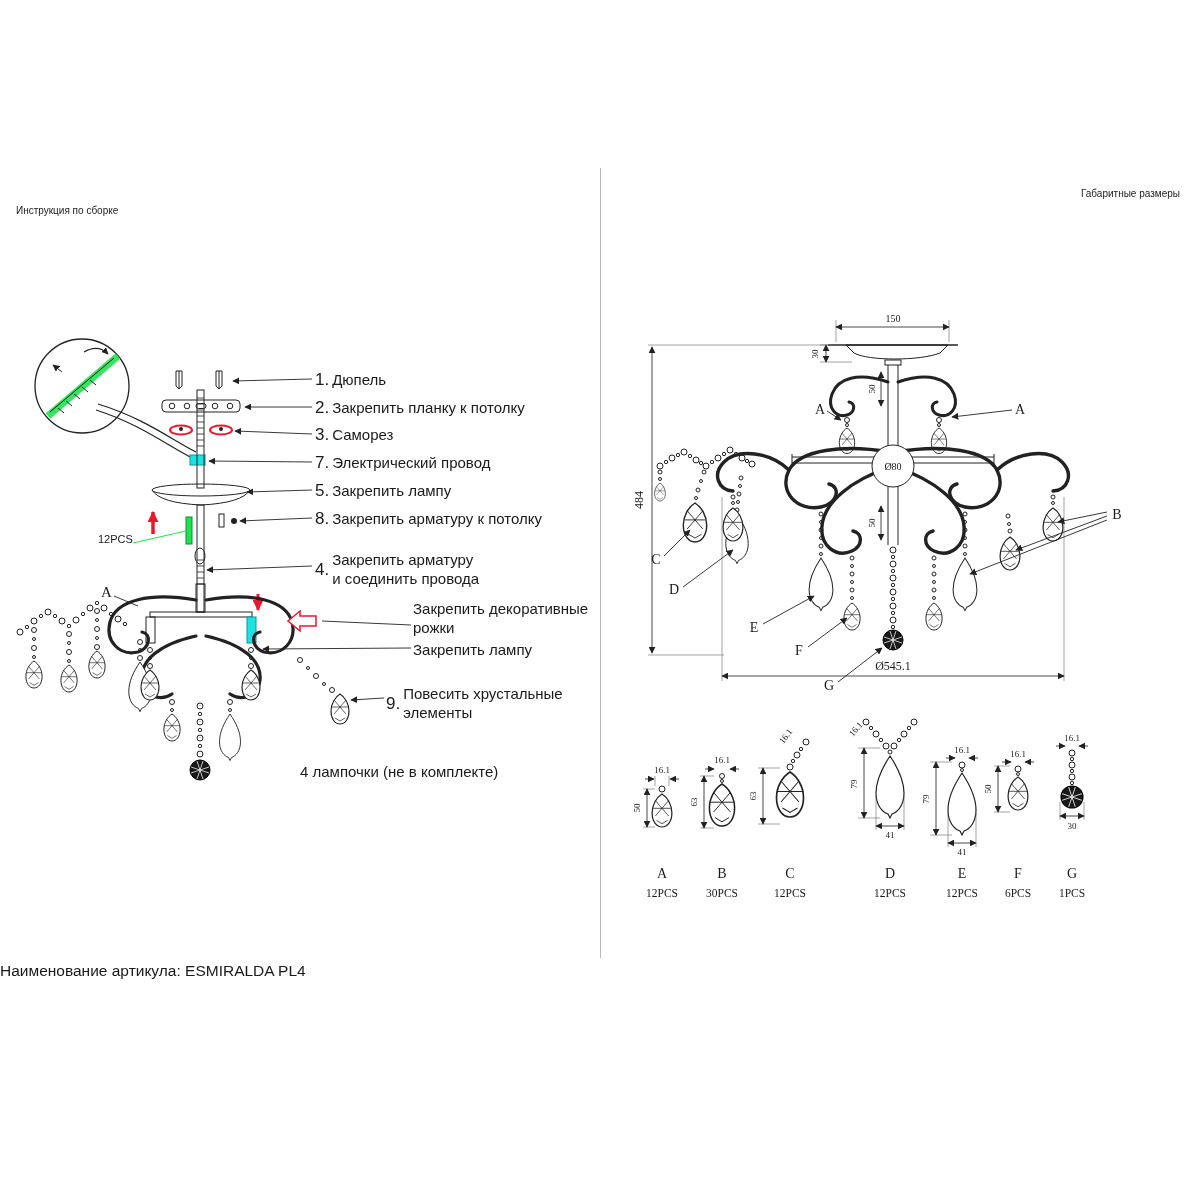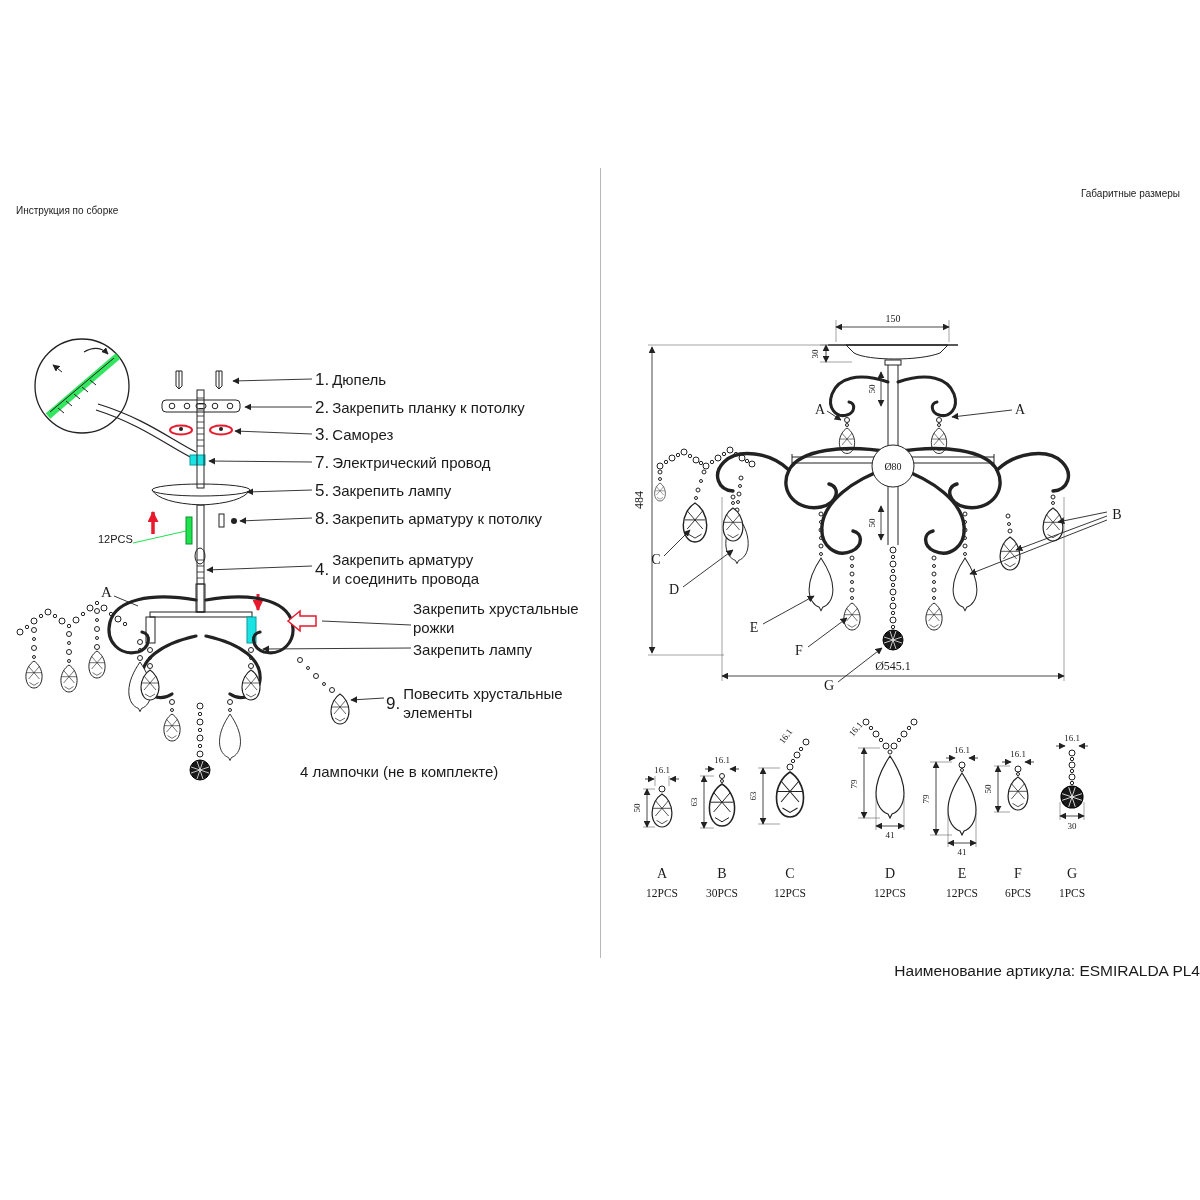--- a/index.html
+++ b/index.html
@@ -4,21 +4,21 @@
 <style>
   html,body{margin:0;padding:0}
   body{width:1200px;height:1200px;background:#fff;position:relative;overflow:hidden;
        font-family:"Liberation Sans",sans-serif;color:#1a1a1a}
   .panel-title{position:absolute;font-size:10px;white-space:nowrap}
   .step{position:absolute;font-size:15px;line-height:19px;white-space:nowrap;display:flex;align-items:center}
   .step .num{font-size:17px;margin-right:3px}
   .note{position:absolute;font-size:15px;white-space:nowrap}
   .tiny{position:absolute;font-size:11px;white-space:nowrap}
   .serif{font-family:"Liberation Serif",serif}
-  .footer{position:absolute;left:0;right:0;top:962px;text-align:right;font-size:15.5px}
+  .footer{position:absolute;left:0;right:0;top:962px;text-align:left;font-size:15.5px}
   .divider{position:absolute;left:600px;top:168px;width:1px;height:790px;background:#b8b8b8}
   svg#art{position:absolute;left:0;top:0}
   text.dim{font:10px "Liberation Serif",serif;fill:#1a1a1a}
   text.dimS{font:9px "Liberation Serif",serif;fill:#1a1a1a}
   text.dimL{font:12px "Liberation Serif",serif;fill:#1a1a1a}
   text.letter{font:14px "Liberation Serif",serif;fill:#1a1a1a}
   text.pcs{font:11.5px "Liberation Serif",serif;fill:#1a1a1a}
   .dln{stroke:#333;stroke-width:0.9;fill:none}
   .ext{stroke:#666;stroke-width:0.6;fill:none}
   .ldr{stroke:#222;stroke-width:0.9;fill:none}
@@ -560,21 +560,21 @@
 </div>
 <div class="step" style="left:315px;top:550px">
   <span class="num">4.</span>
   <span>
     <span>Закрепить арматуру</span><br>
     <span>и соединить провода</span>
   </span>
 </div>
 <div class="step" style="left:413px;top:599px">
   <span>
-    <span>Закрепить хрустальные</span><br>
+    <span>Закрепить декоративные</span><br>
     <span>рожки</span>
   </span>
 </div>
 <div class="step" style="left:413px;top:640px">
   <span>Закрепить лампу</span>
 </div>
 <div class="step" style="left:386px;top:684px">
   <span class="num">9.</span>
   <span>
     <span>Повесить хрустальные</span><br>

